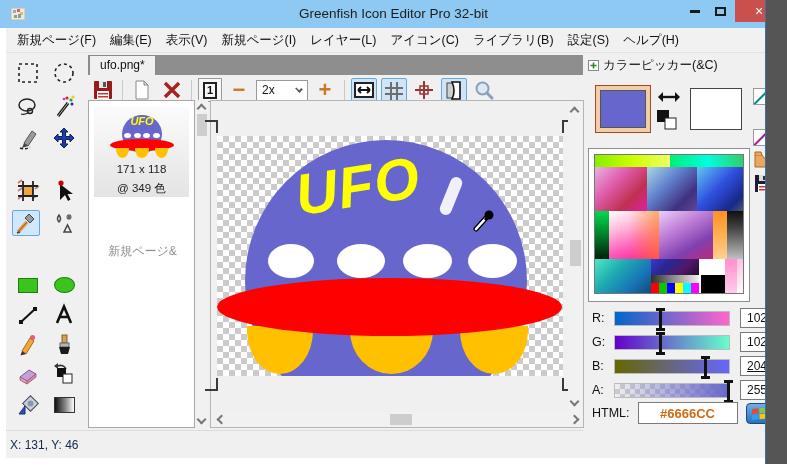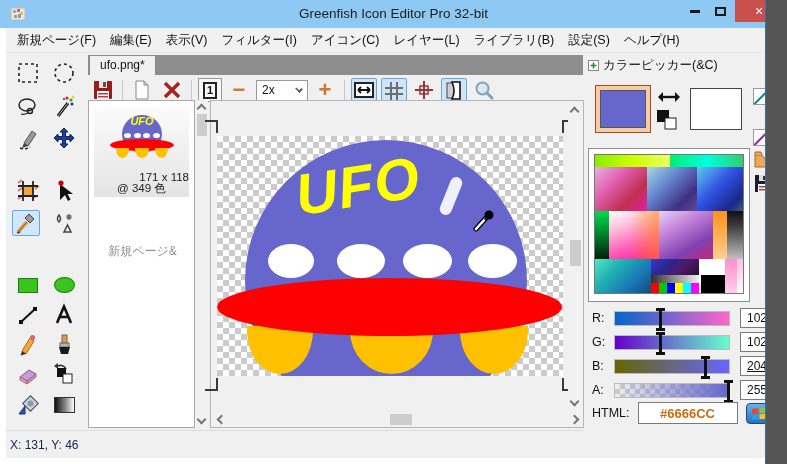--- a/index.html
+++ b/index.html
@@ -100,23 +100,23 @@
       </div>
     <div class="abs winbtn close-btn" style="left:735px;">
         <span>×</span>
       </div>
   </div>
 
   <div class="abs menubar">
     <span class="menu-item">新規ページ(F)</span>
     <span class="menu-item">編集(E)</span>
     <span class="menu-item">表示(V)</span>
-    <span class="menu-item">フィルター(I)</span>
+    <span class="menu-item">新規ページ(I)</span>
+    <span class="menu-item">レイヤー(L)</span>
     <span class="menu-item">アイコン(C)</span>
-    <span class="menu-item">レイヤー(L)</span>
     <span class="menu-item">ライブラリ(B)</span>
     <span class="menu-item">設定(S)</span>
     <span class="menu-item">ヘルプ(H)</span>
   </div>
 
   <div class="abs appbody"></div>
 
   <div class="abs tabstrip"></div>
   <div class="abs tab"><span>ufo.png*</span></div>
 
@@ -333,21 +333,21 @@
           <i class="ufo-win" style="width:7px;height:5px;display:block;"></i>
             <i class="ufo-win" style="width:7px;height:5px;display:block;"></i>
             <i class="ufo-win" style="width:7px;height:5px;display:block;"></i>
             <i class="ufo-win" style="width:7px;height:5px;display:block;"></i>
         </div>
         <div class="abs ufo-saucer" style="left:0;top:26px;width:64px;height:12px;"></div>
         <div class="abs ufo-leg" style="left:6px;top:35px;width:13px;height:10px;"></div>
         <div class="abs ufo-leg" style="left:25px;top:35px;width:14px;height:10px;"></div>
         <div class="abs ufo-leg" style="left:45px;top:35px;width:13px;height:10px;"></div>
       </div>
-      <div class="abs pagecap" style="top:64px;text-align:right;">171 x 118</div>
+      <div class="abs pagecap" style="top:56px;">171 x 118</div>
       <div class="abs pagecap" style="top:74px;">@ 349 色</div>
     </div>
     <div class="abs newpage">新規ページ&amp;</div>
   </div>
 
   <div class="abs sbar" style="left:196px;top:100px;width:12px;height:328px;">
     <span class="chevron chev-up abs" style="left:2px;top:5px;"></span>
     <div class="abs sthumb" style="left:1px;top:14px;width:10px;height:22px;"></div>
     <span class="chevron chev-down abs" style="left:2px;top:316px;"></span>
   </div>

